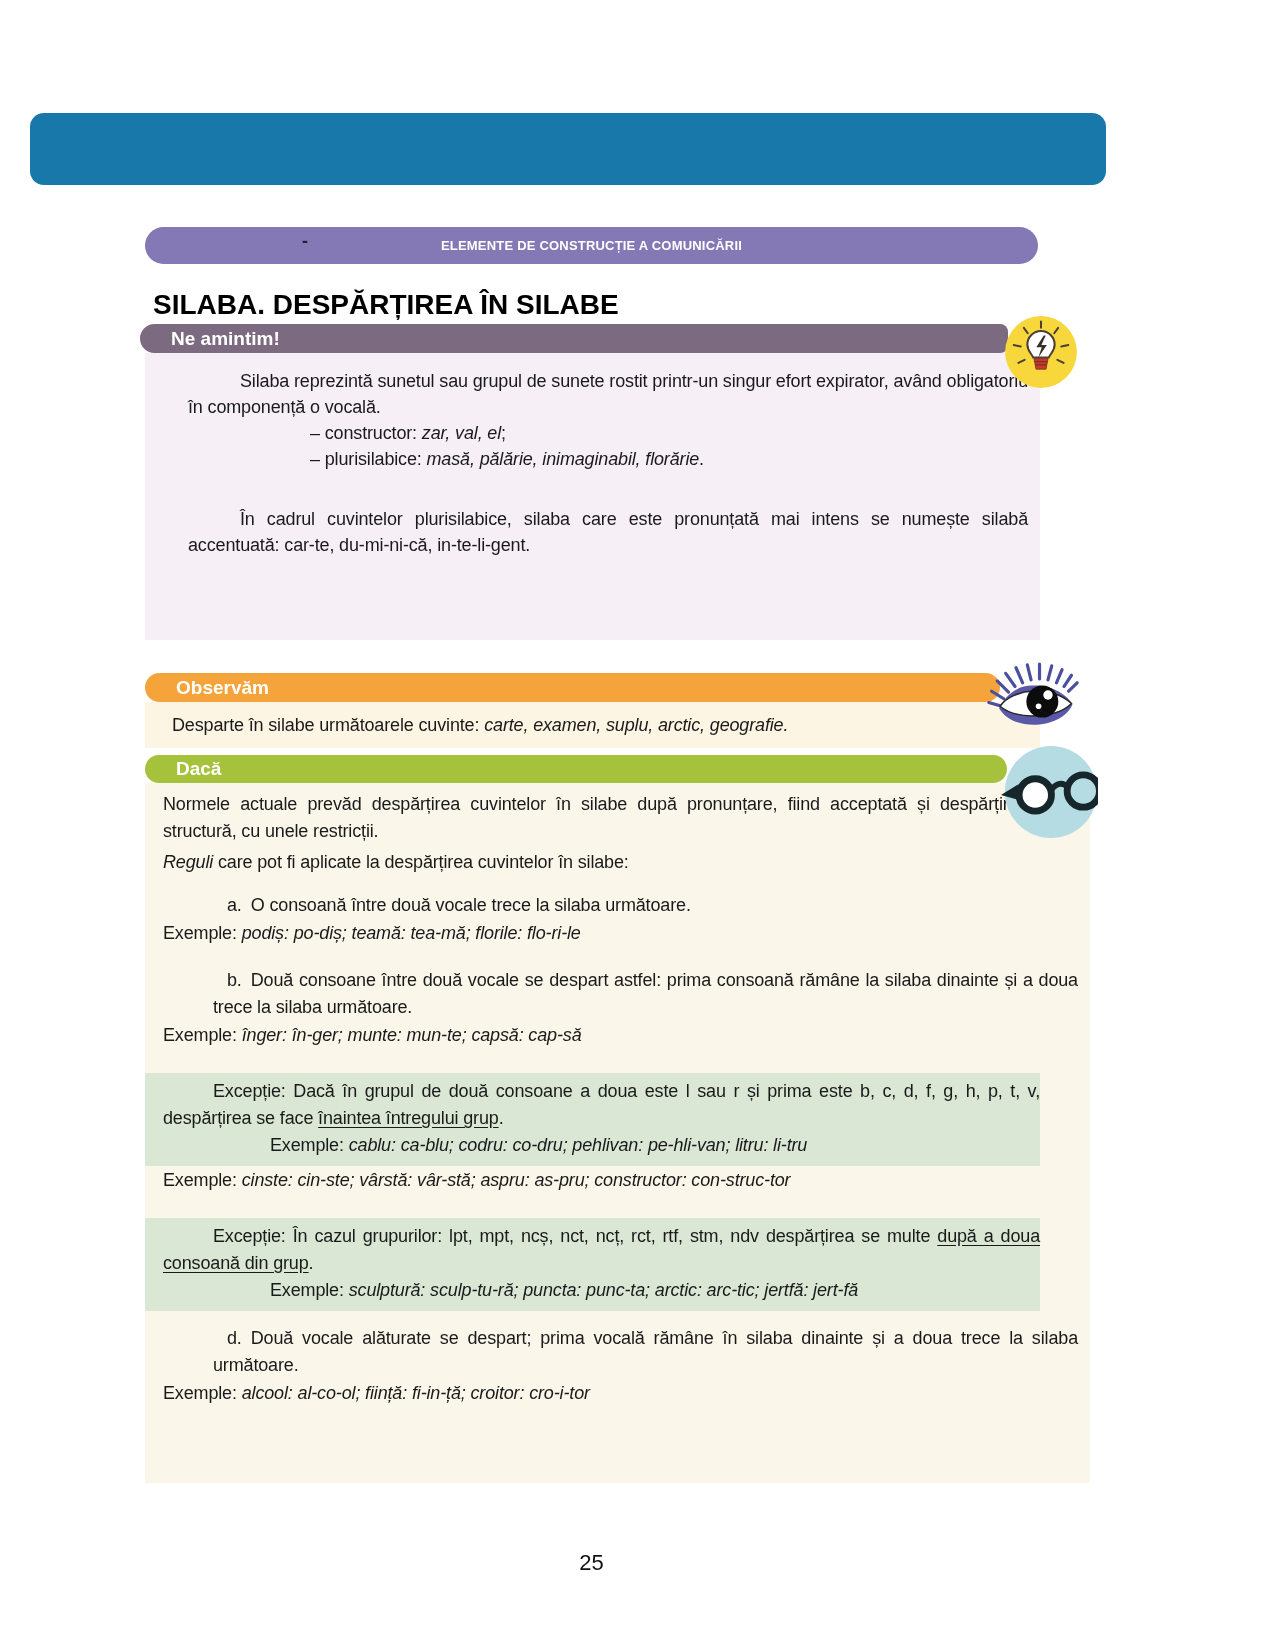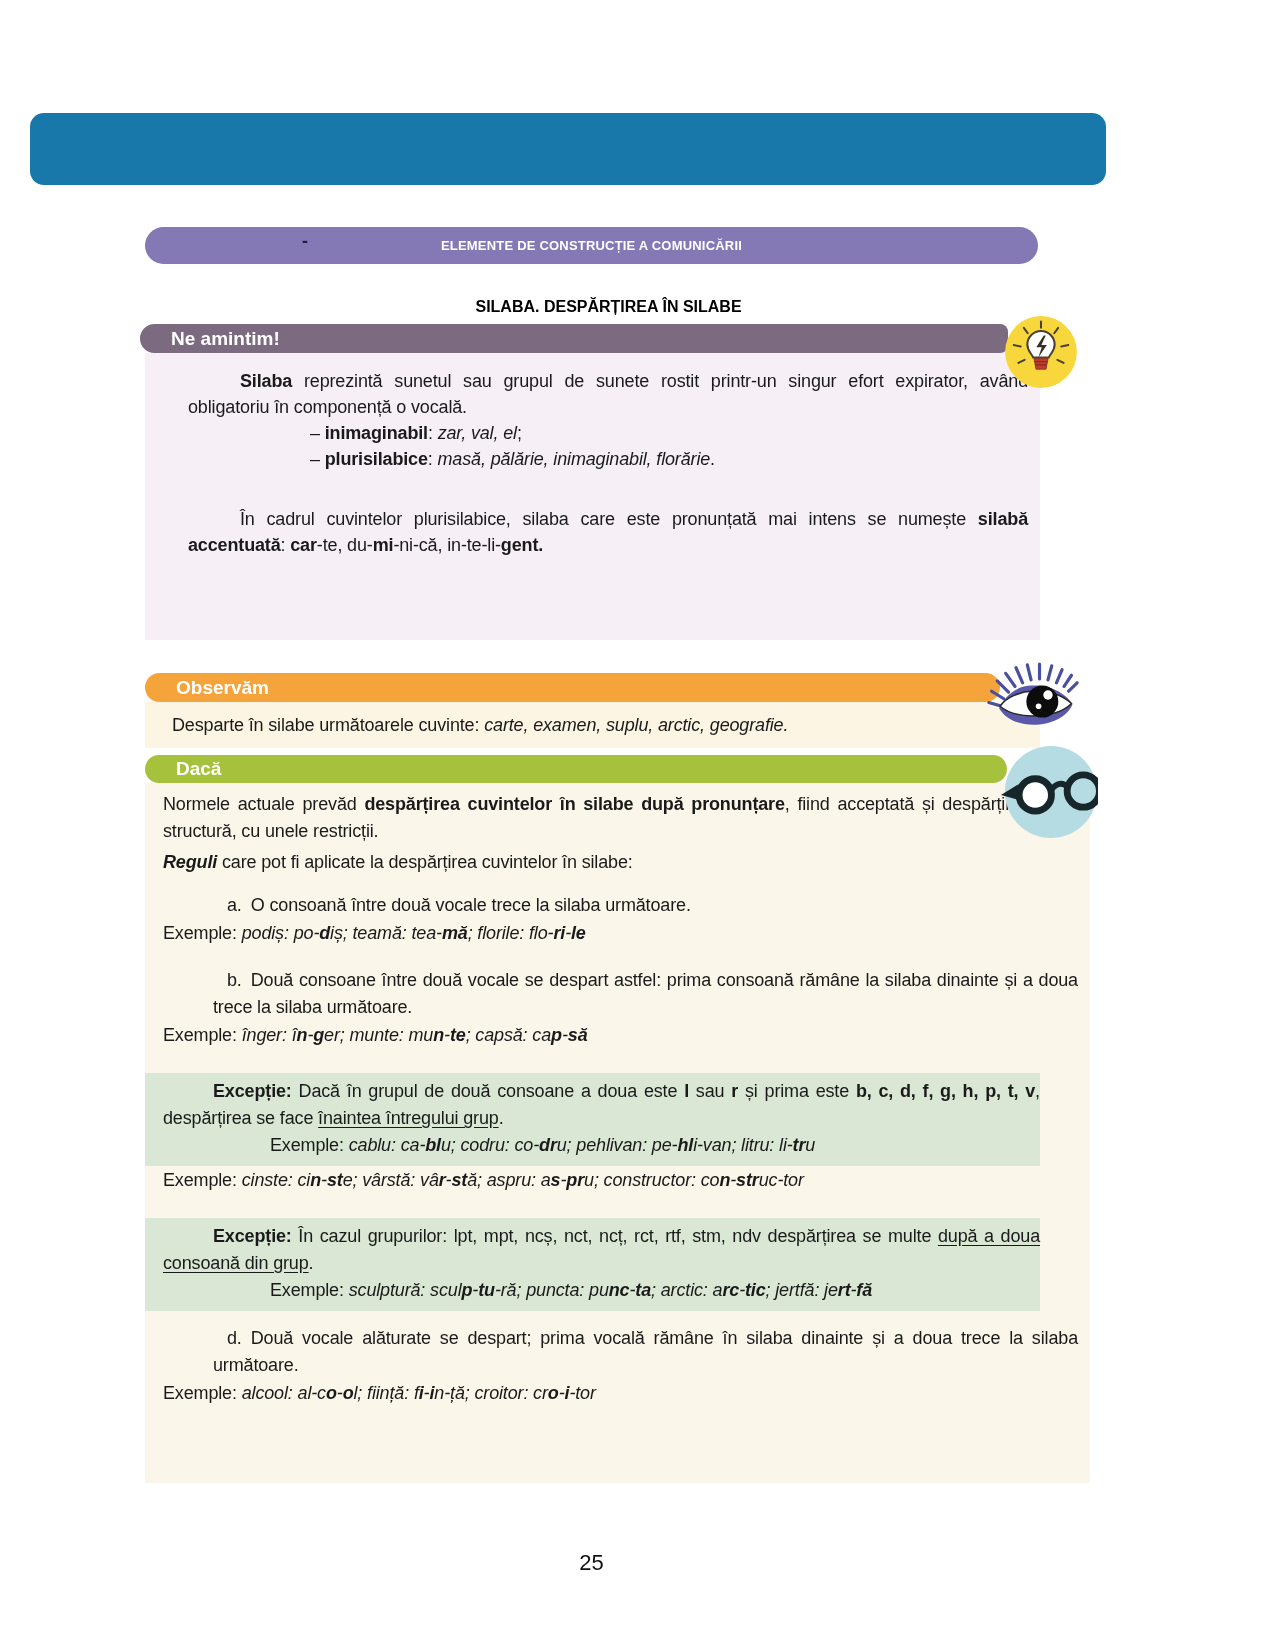--- a/index.html
+++ b/index.html
@@ -1,39 +1,39 @@
 <!DOCTYPE html>
 <html lang="ro" style="--top-bar: #1878aa; --chapter-banner: #8478b5; --remember-header: #7b6a80; --remember-body: #f6eff6; --observe-header: #f5a33b; --observe-body: #fdf5e3; --learn-header: #a6c23c; --learn-body: #fbf6ea; --exception-box: #d9e7d4; --bulb-circle: #f7d73b; --eye-blue: #5a58a8; --glasses-circle: #b5dbe3;"><head>
 <meta charset="utf-8">
 <style>
   html,body { margin:0; padding:0; background:#ffffff; }
   .page {
     position:relative; width:1275px; height:1650px; background:#ffffff;
     font-family:"Liberation Sans", sans-serif; color:#1a1a1a; overflow:hidden;
   }
   .seg, p { letter-spacing:-0.15px; }
-  .b { font-weight:700; }
+  .b { font-weight:400; }
   .i { font-style:italic; }
   .u { text-decoration:underline; text-underline-offset:3px; }
 
   .top-bar {
     position:absolute; left:30px; top:113px; width:1076px; height:72px;
     background:var(--top-bar,#1878aa); border-radius:14px;
   }
   .chapter-banner {
     position:absolute; left:145px; top:227px; width:893px; height:37px;
     background:var(--chapter-banner,#8478b5); border-radius:19px;
     display:flex; align-items:center; justify-content:center;
   }
   .banner-title { color:#ffffff; font-weight:700; font-size:13px; letter-spacing:0.2px; }
   .banner-dash { position:absolute; left:157px; top:4px; color:#20203a; font-weight:700; font-size:18px; }
 
   .lesson-title {
-    position:absolute; left:145px; top:281px; width:893px; margin:17px;
-    text-align:center; font-size:16px; font-weight:700; color:#000;
+    position:absolute; left:145px; top:281px; width:893px; margin:8px;
+    font-size:28px; font-weight:700; color:#000;
   }
 
   .sec-header {
     position:absolute; height:29px; display:flex; align-items:center;
     color:#ffffff; font-weight:700; font-size:19px; box-sizing:border-box; padding-left:31px;
   }
   .remember-header { left:140px; top:324px; width:868px; background:var(--remember-header,#7b6a80); border-radius:15px 8px 8px 15px;text-align:right; }
   .observe-header  { left:145px; top:673px; width:855px; background:var(--observe-header,#f5a33b); border-radius:15px; }
   .learn-header    { left:145px; top:755px; width:862px; height:28px; background:var(--learn-header,#a6c23c); border-radius:15px; }
 
@@ -114,21 +114,21 @@
       </g>
       <path d="M50 23 a 17.5 17.5 0 0 1 17.5 17.5 c0 8.5 -5.5 11.5 -7.5 16.5 h-20 c-2 -5 -7.5 -8 -7.5 -16.5 A 17.5 17.5 0 0 1 50 23 z" fill="#ffffff" stroke="#4a4033" stroke-width="2.6"></path>
       <path d="M53.5 29 l-9.5 15 h7 l-4.5 13 11 -16 h-7 l5.5 -12 z" fill="#332f2a"></path>
       <path d="M41 58.5 h18 l-2.6 13.5 h-12.8 z" fill="#c43b2e" stroke="#7a2720" stroke-width="1"></path>
       <line x1="42" y1="62.5" x2="58" y2="62.5" stroke="#7a2720" stroke-width="1.3"></line>
       <line x1="43" y1="66.5" x2="57" y2="66.5" stroke="#7a2720" stroke-width="1.3"></line>
     </svg>
   </div>
   <div class="sec-body remember-body">
     <p class="para indent just"><span class="seg b">Silaba</span><span class="seg"> reprezintă sunetul sau grupul de sunete rostit printr-un singur efort expirator, având obligatoriu în componență o vocală.</span></p>
-    <p class="para list-line"><span class="seg">– </span><span class="seg b">inimaginabil</span><span class="seg">: </span><span class="seg i">zar, val, el</span><span class="seg">;</span></p>
+    <p class="para list-line"><span class="seg">– </span><span class="seg b">constructor</span><span class="seg">: </span><span class="seg i">zar, val, el</span><span class="seg">;</span></p>
     <p class="para list-line"><span class="seg">– </span><span class="seg b">plurisilabice</span><span class="seg">: </span><span class="seg i">masă, pălărie, inimaginabil, florărie</span><span class="seg">.</span></p>
     <p class="para indent just mt"><span class="seg">În cadrul cuvintelor plurisilabice, silaba care este pronunțată mai intens se numește </span><span class="seg b">silabă accentuată</span><span class="seg">: </span><span class="seg b">car</span><span class="seg">-te, du-</span><span class="seg b">mi</span><span class="seg">-ni-că, in-te-li-</span><span class="seg b">gent.</span></p>
   </div>
 
   <div class="sec-header observe-header">
     <span>Observăm</span>
   </div>
   <div class="icon eye-icon">
     <svg viewBox="0 0 100 100" aria-hidden="true">
       <g stroke="#4a4f9e" stroke-width="3.4" stroke-linecap="round">

